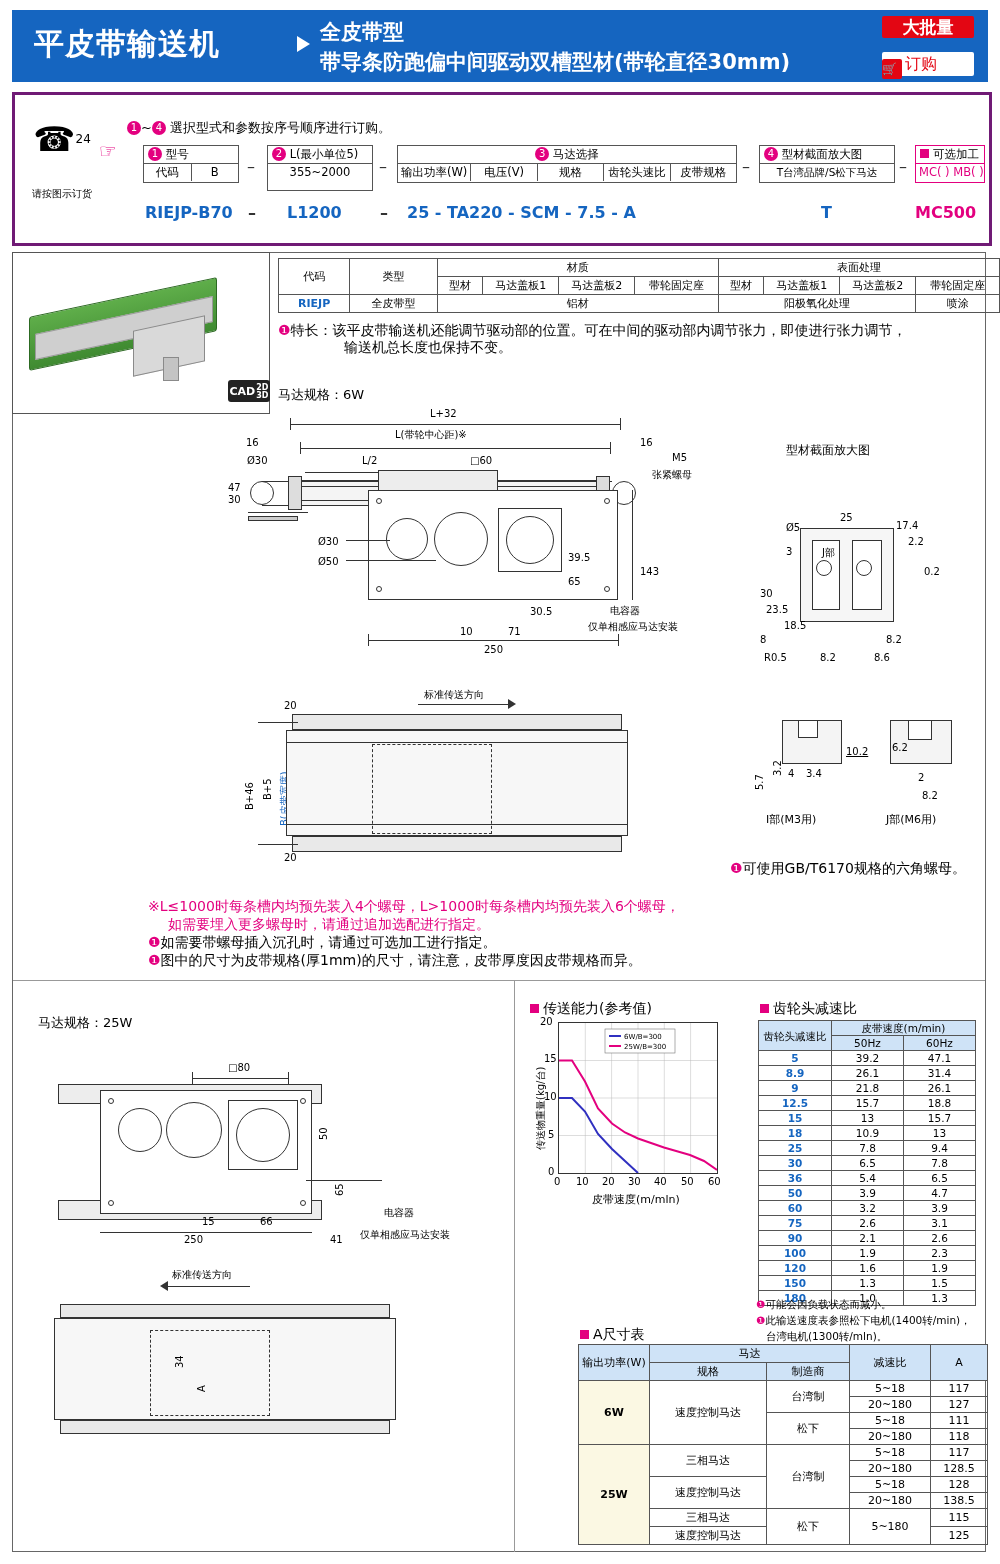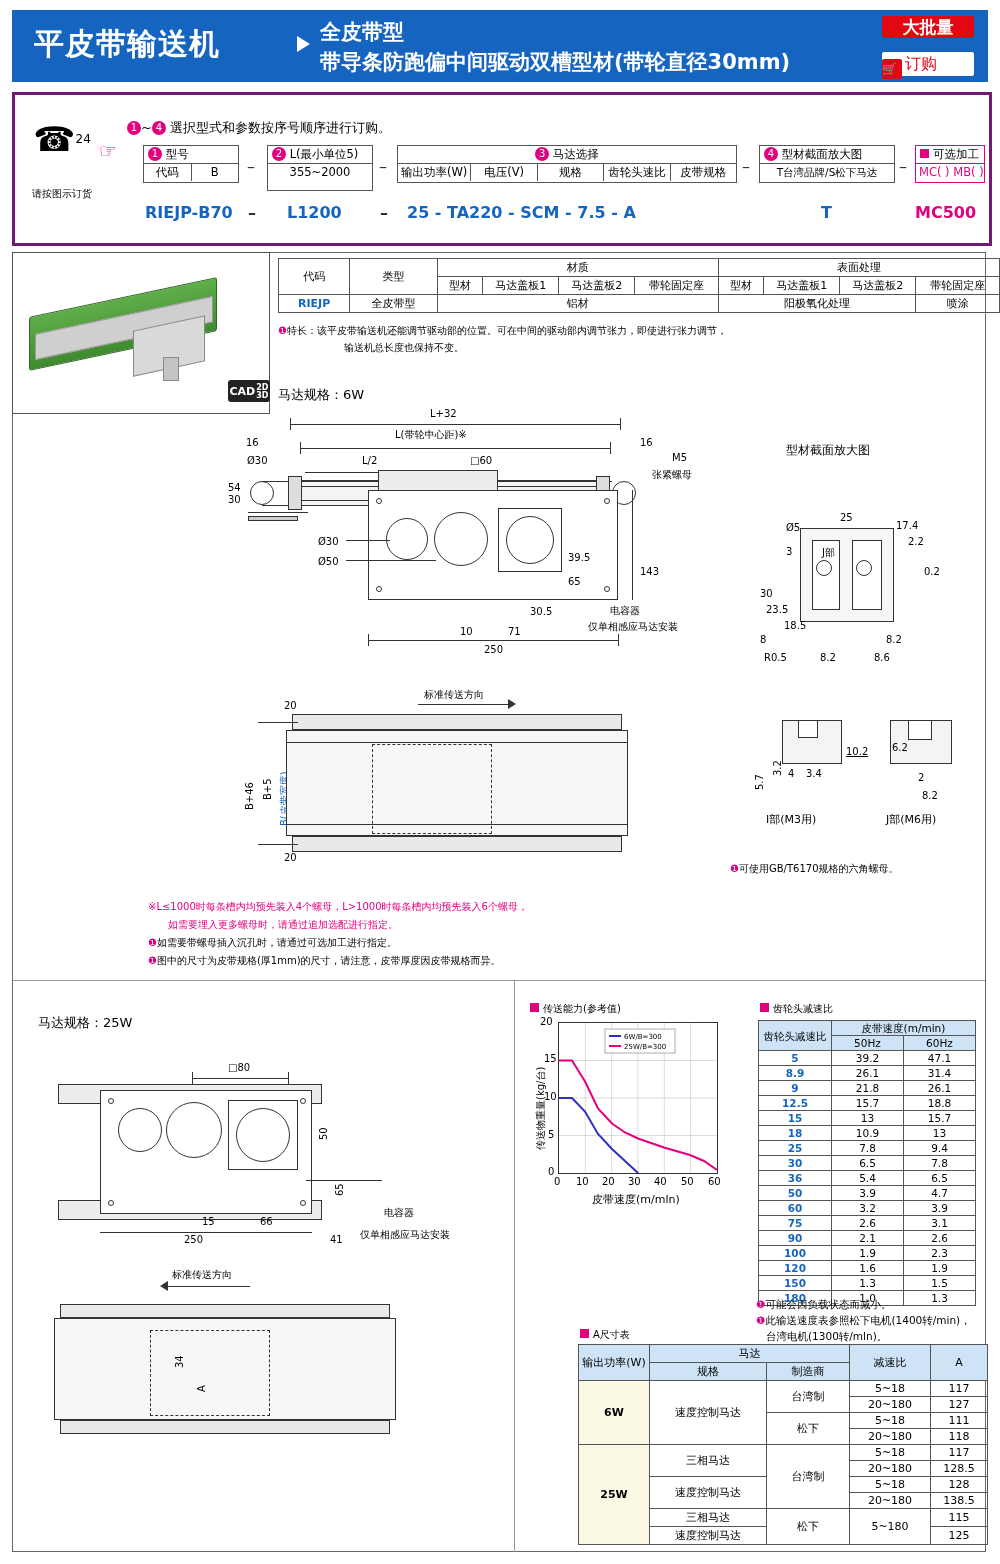--- a/index.html
+++ b/index.html
@@ -33,21 +33,21 @@
   .ocell{flex:1;text-align:center;font-size:11.5px;line-height:17px;border-right:1px solid #555;white-space:nowrap;padding:0 3px;}
   .ocell:last-child{border-right:none;}
   .dash{position:absolute;font-size:16px;color:#333;}
   .codeline{position:absolute;color:#1565c0;font-size:16px;font-weight:bold;white-space:nowrap;}
   .codepink{color:#e3007f;}
 
   
   .tbl{border-collapse:collapse;font-size:11px;}
   .tbl td,.tbl th{border:1px solid #555;text-align:center;padding:1px 2px;font-weight:normal;}
   .imgbox{position:absolute;border:1px solid #555;background:#fff;}
-  .note{position:absolute;font-size:10px;line-height:17px;}
+  .note{position:absolute;font-size:14px;line-height:17px;}
   .blue{color:#1565c0;}
   .mag{color:#e3007f;}
   .lnl{position:absolute;background:#333;height:1px;}
   .lnv{position:absolute;background:#333;width:1px;}
   .dim{position:absolute;font-size:10px;white-space:nowrap;}
   .dimv{position:absolute;font-size:10px;white-space:nowrap;transform:rotate(-90deg);transform-origin:left top;}
   .rect{position:absolute;border:1px solid #333;box-sizing:border-box;}
   .circ{position:absolute;border:1px solid #333;border-radius:50%;box-sizing:border-box;}
 
   .sectitle{position:absolute;font-size:13px;}
@@ -207,21 +207,21 @@
   <div class="lnv" style="left:300px;top:442px;height:12px;"></div>
   <div class="lnv" style="left:610px;top:442px;height:12px;"></div>
 
   <div class="dim" style="left:246px;top:437px;">16</div>
   <div class="dim" style="left:640px;top:437px;">16</div>
   <div class="dim" style="left:362px;top:455px;">L/2</div>
   <div class="lnl" style="left:305px;top:472px;width:155px;"></div>
   <div class="dim" style="left:470px;top:455px;">□60</div>
 
   <div class="dim" style="left:247px;top:455px;">Ø30</div>
-  <div class="dim" style="left:228px;top:482px;">54</div>
+  <div class="dim" style="left:228px;top:482px;">47</div>
   <div class="dim" style="left:228px;top:494px;">30</div>
   <div class="dim" style="left:672px;top:452px;">M5</div>
   <div class="dim" style="left:652px;top:468px;">张紧螺母</div>
 
   <div class="rect" style="left:300px;top:480px;width:310px;height:26px;background:#f4f4f4;"></div>
   <div class="lnl" style="left:300px;top:486px;width:310px;"></div>
   <div class="lnl" style="left:300px;top:500px;width:310px;"></div>
   <div class="circ" style="left:250px;top:481px;width:24px;height:24px;"></div>
   <div class="circ" style="left:612px;top:481px;width:24px;height:24px;"></div>
   <div class="lnl" style="left:262px;top:481px;width:350px;"></div>

